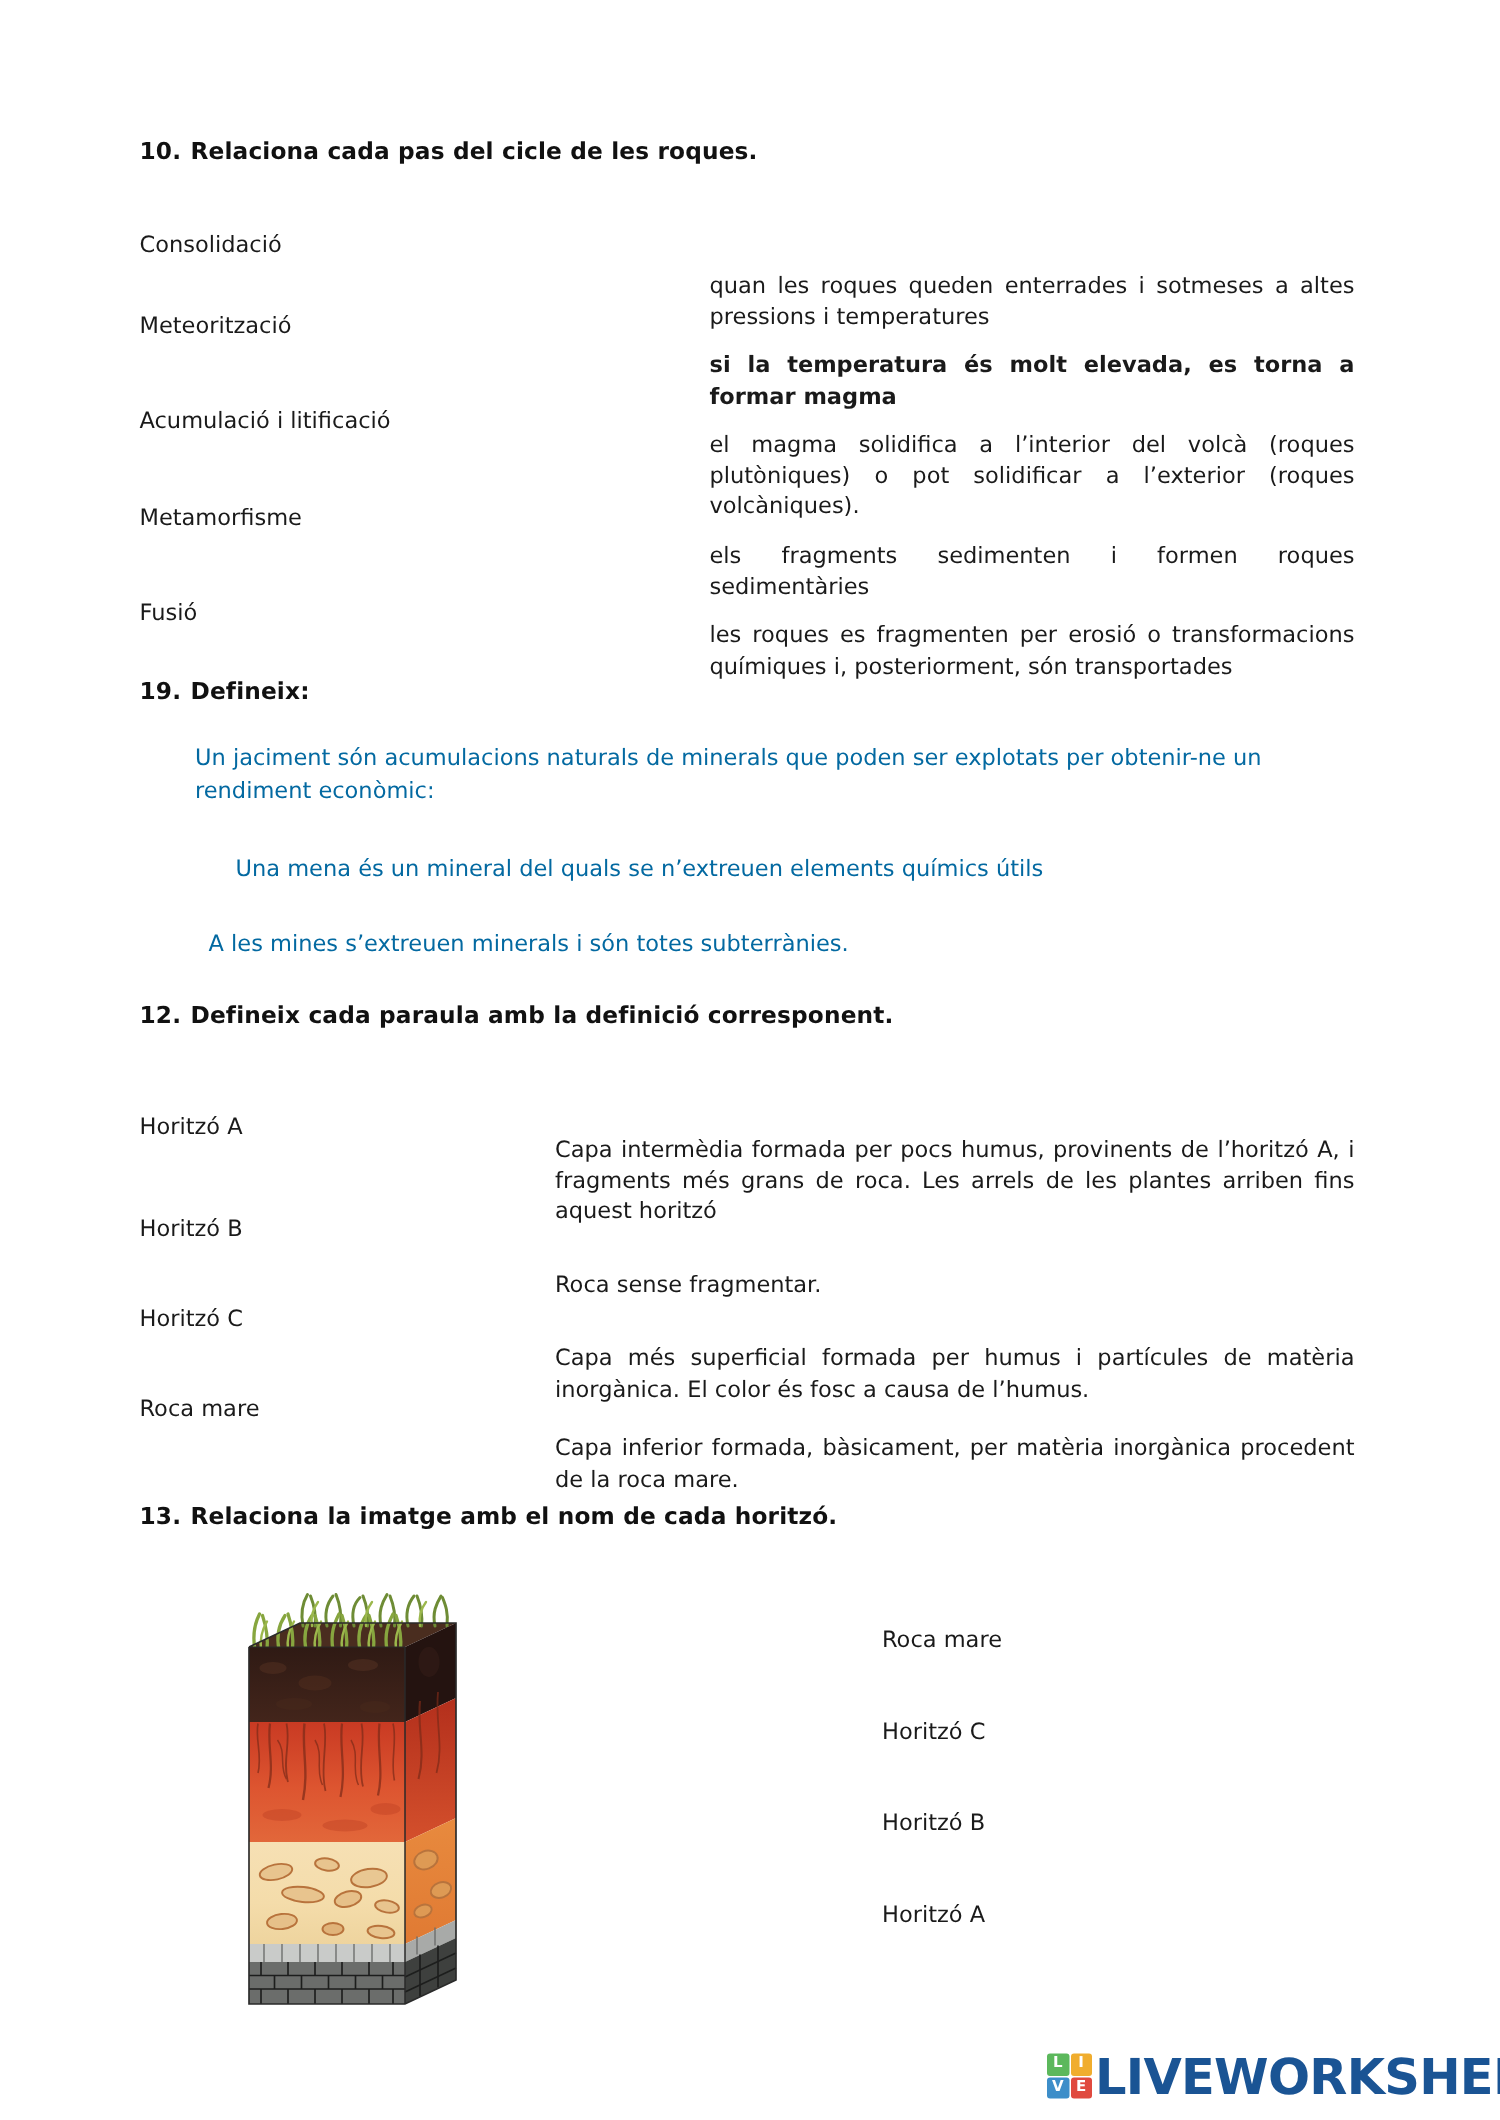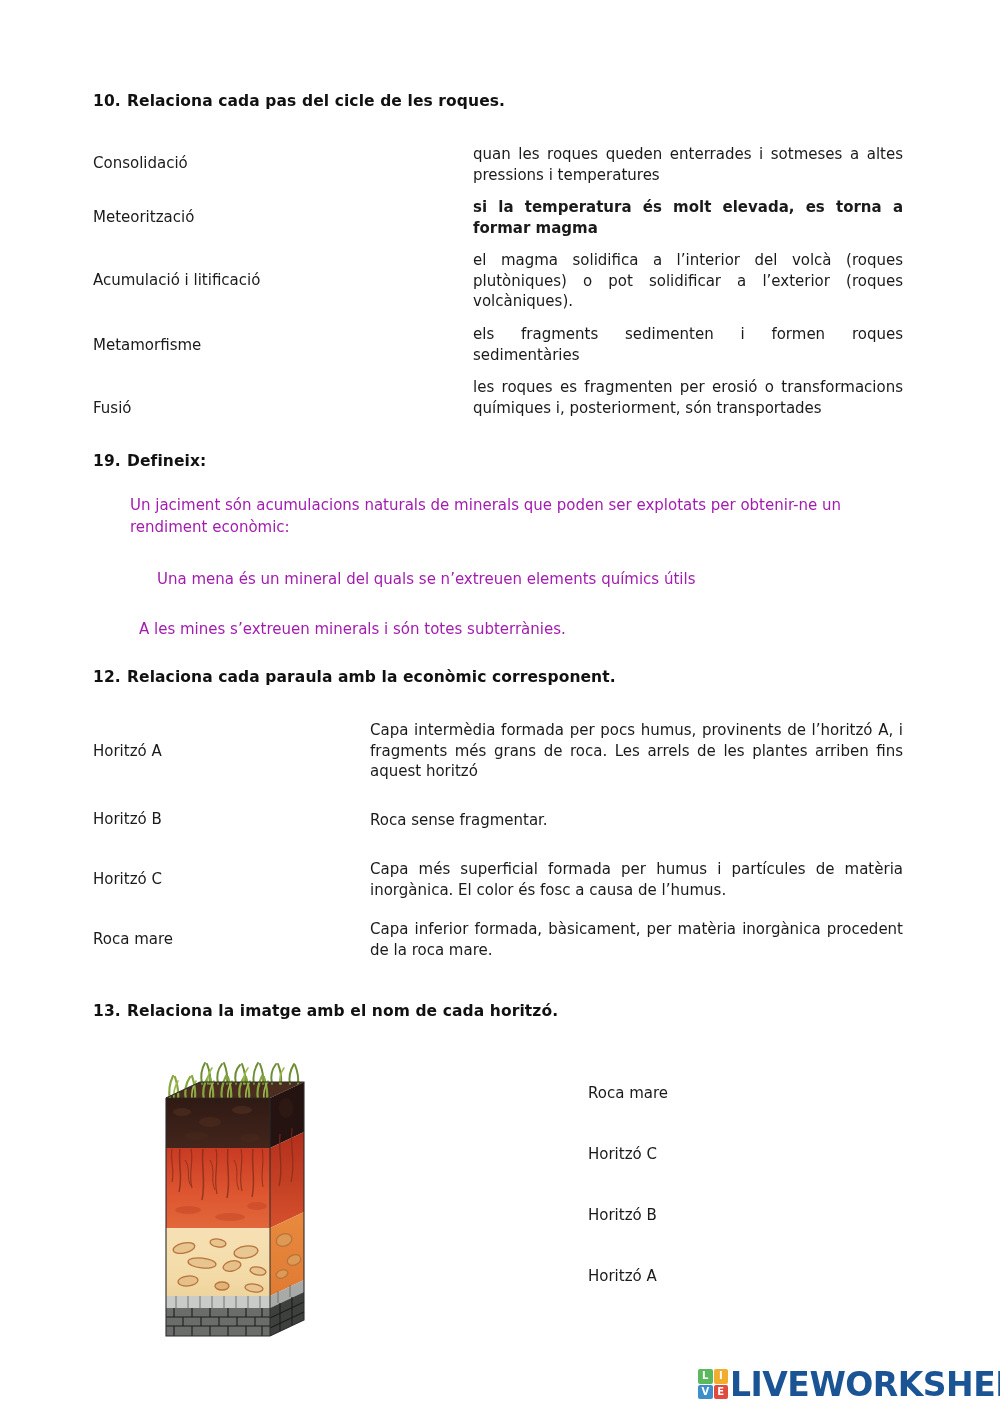--- a/index.html
+++ b/index.html
@@ -41,27 +41,28 @@
     font-size: 15px;
     color: #1a1a1a;
     white-space: nowrap;
   }
   .right-text {
     position: absolute;
     font-size: 15px;
     color: #1a1a1a;
     text-align: justify;
     line-height: 1.37;
+    margin-top: 36px;
   }
   .right-text.nojust { text-align: left; }
 
   .para {
     position: absolute;
     font-size: 15px;
-    color: #a21caf;
+    color: #0369a1;
     line-height: 1.45;
     text-align: left;
   }
 
   .plain-label {
     position: absolute;
     font-size: 15px;
     color: #1a1a1a;
     white-space: nowrap;
   }
@@ -136,21 +137,21 @@
 
   <div class="q-heading" style="left:93px; top:452px;">
     <span class="q-num">19.</span><span>Defineix:</span>
   </div>
 
   <div class="para" style="left:130px; top:495px; width:785px;">Un jaciment són acumulacions naturals de minerals que poden ser explotats per obtenir-ne un rendiment econòmic:</div>
   <div class="para" style="left:139px; top:619px; width:760px;">A les mines s’extreuen minerals i són totes subterrànies.</div>
   <div class="para" style="left:157px; top:569px; width:760px;">Una mena és un mineral del quals se n’extreuen elements químics útils</div>
 
   <div class="q-heading" style="left:93px; top:668px;">
-    <span class="q-num">12.</span><span>Relaciona cada paraula amb la econòmic corresponent.</span>
+    <span class="q-num">12.</span><span>Defineix cada paraula amb la definició corresponent.</span>
   </div>
 
   <div class="left-label" style="left:93px; top:742px;">Horitzó A</div>
   <div class="left-label" style="left:93px; top:810px;">Horitzó B</div>
   <div class="left-label" style="left:93px; top:870px;">Horitzó C</div>
   <div class="left-label" style="left:93px; top:930px;">Roca mare</div>
 
   <div class="right-text nojust" style="left:370px; top:810px; width:533px;">Roca sense fragmentar.</div>
   <div class="right-text" style="left:370px; top:720px; width:533px;">Capa intermèdia formada per pocs humus, provinents de l’horitzó A, i fragments més grans de roca. Les arrels de les plantes arriben fins aquest horitzó</div>
   <div class="right-text" style="left:370px; top:859px; width:533px;">Capa més superficial formada per humus i partícules de matèria inorgànica. El color és fosc a causa de l’humus.</div>

